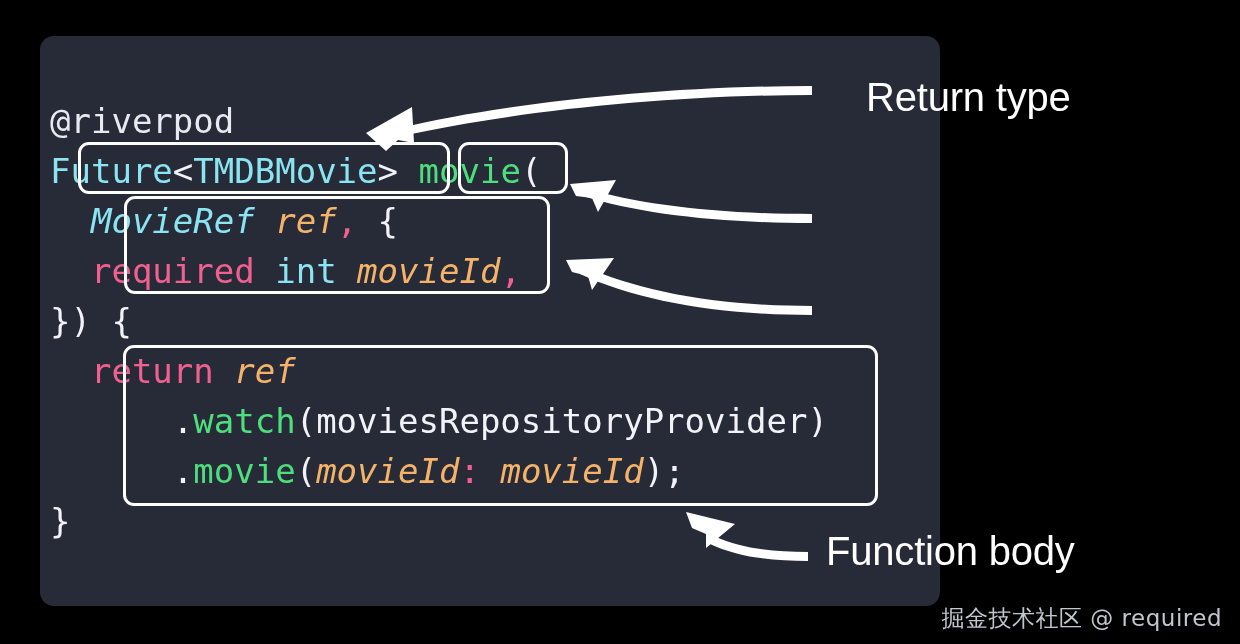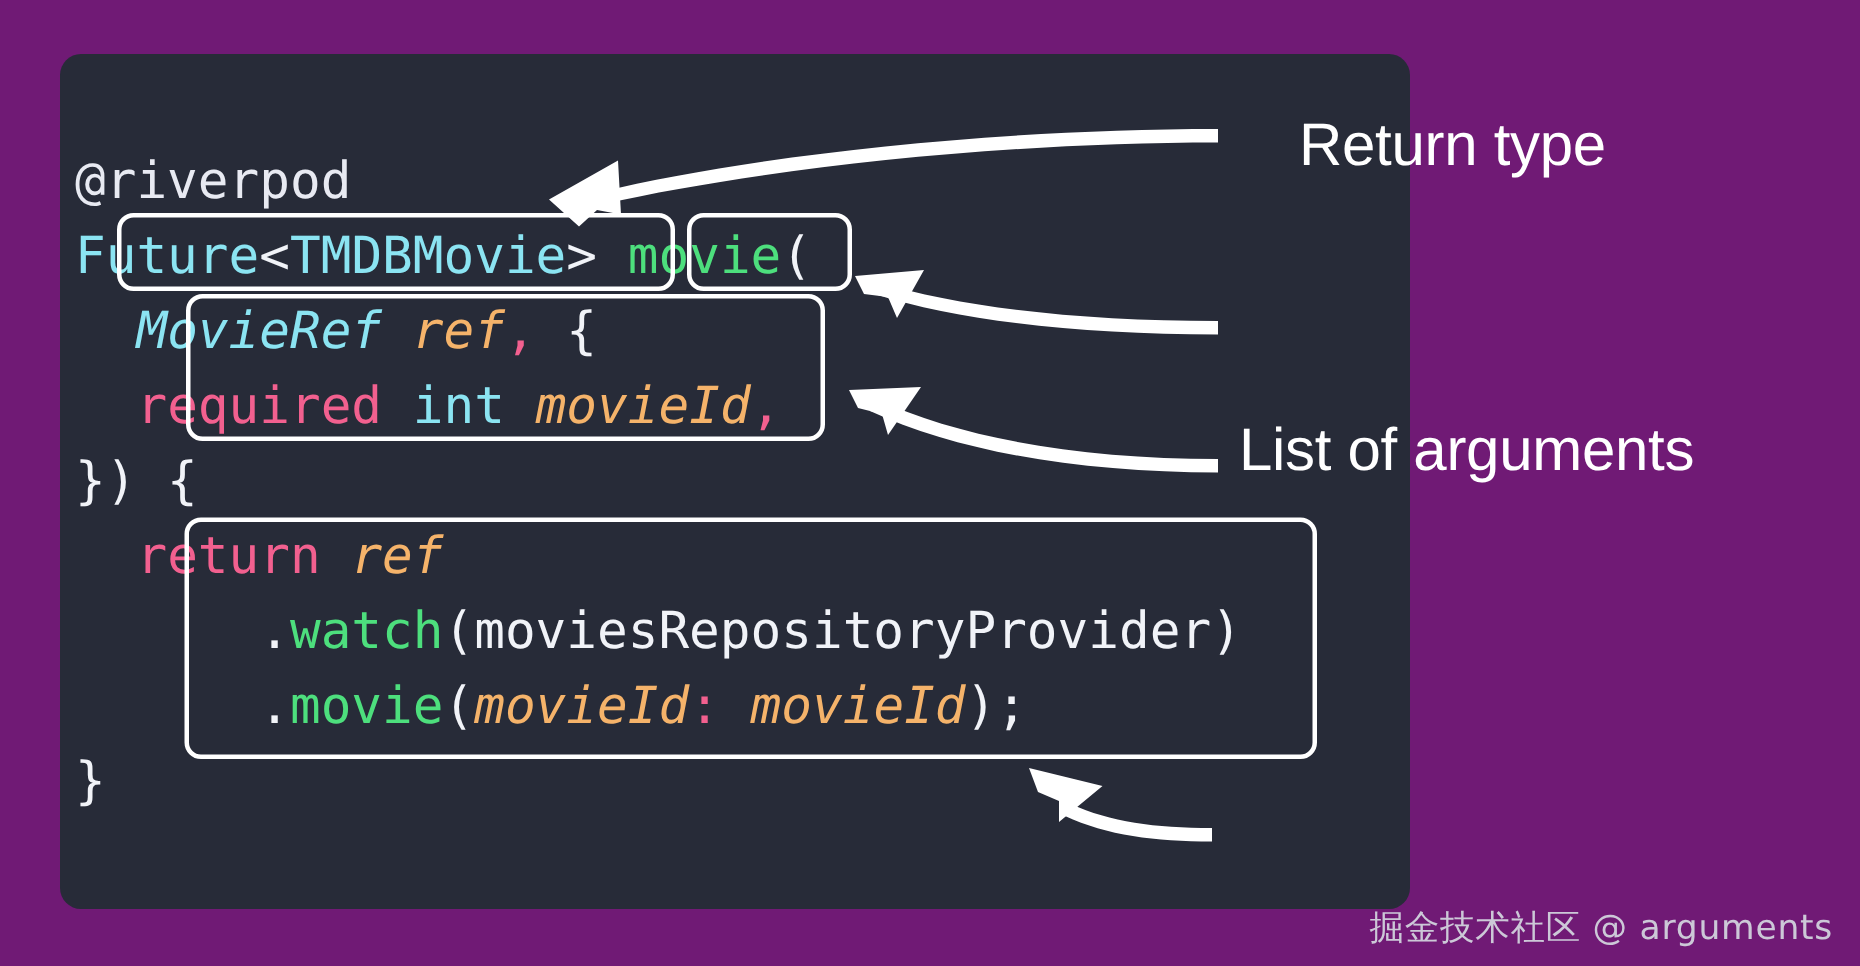--- a/index.html
+++ b/index.html
@@ -6,21 +6,21 @@
   html, body {
     margin: 0; padding: 0;
     width: 1240px; height: 644px;
     background: #191c25;
     font-family: "Liberation Sans", sans-serif;
     overflow: hidden;
   }
   #stage {
     position: relative;
     width: 1240px; height: 644px;
-    background: #701a75;
+    background: #000000;
   }
   
   #code-panel {
     position: absolute;
     left: 40px; top: 36px;
     width: 900px; height: 570px;
     background: #272b38;
     border-radius: 14px;
   }
   
@@ -115,17 +115,17 @@
 
       <path d="M 812,306 C 720,306 640,292 584,266 L 580,274 C 638,301 720,315 812,315 Z"></path>
       <polygon points="566,260 614,258 592,290 588,276 572,272"></polygon>
 
       <path d="M 808,552 C 770,552 740,548 714,536 L 710,544 C 738,557 770,561 808,561 Z"></path>
       <polygon points="686,512 735,524 706,548 706,534 692,528"></polygon>
     </g>
   </svg>
 
   <div class="anno-label" id="label-return-type">Return type</div>
-  <div class="anno-label" id="label-args">List of arguments</div>
+  <div class="anno-label" id="label-body">Function body</div>
 
-  <div id="watermark">掘金技术社区 @ arguments</div>
+  <div id="watermark">掘金技术社区 @ required</div>
 
 </div>
 
 </body></html>

